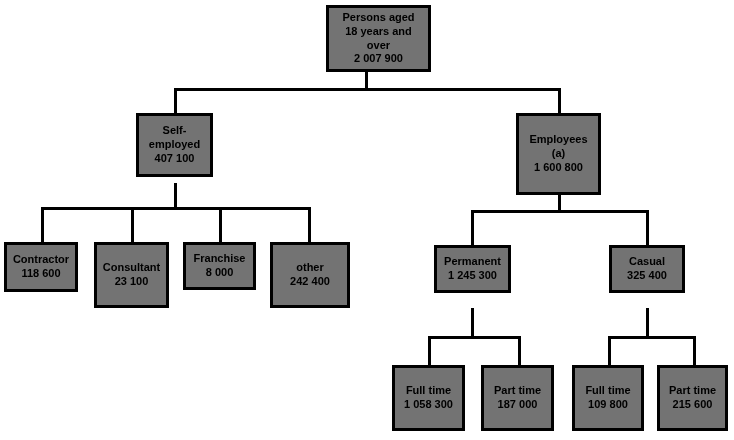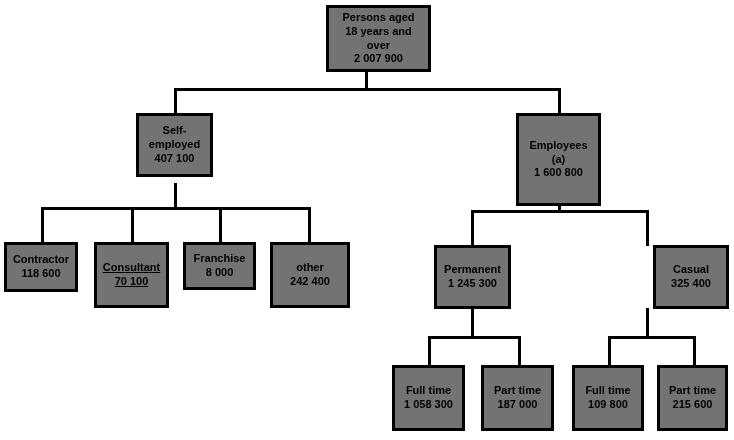--- a/index.html
+++ b/index.html
@@ -96,52 +96,52 @@
 over</span>
     <span class="node-value">2 007 900</span>
   </div>
 
   <div class="node-box" style="left:136px; top:113px; width:77px; height:64px;">
     <span class="node-label">Self-
 employed</span>
     <span class="node-value">407 100</span>
   </div>
 
-  <div class="node-box" style="left:516px; top:113px; width:85px; height:93px;">
+  <div class="node-box" style="left:516px; top:113px; width:85px; height:82px;">
     <span class="node-label">Employees
 (a)</span>
     <span class="node-value">1 600 800</span>
   </div>
 
   <div class="node-box" style="left:4px; top:242px; width:74px; height:50px;">
     <span class="node-label">Contractor</span>
     <span class="node-value">118 600</span>
   </div>
 
-  <div class="node-box" style="left:94px; top:242px; width:75px; height:66px;text-decoration:underline;">
+  <div class="node-box" style="left:94px; top:242px; width:75px; height:66px;">
     <span class="node-label">Consultant</span>
-    <span class="node-value">70 100</span>
+    <span class="node-value">23 100</span>
   </div>
 
   <div class="node-box" style="left:183px; top:242px; width:73px; height:48px;">
     <span class="node-label">Franchise</span>
     <span class="node-value">8 000</span>
   </div>
 
   <div class="node-box" style="left:270px; top:242px; width:80px; height:66px;">
     <span class="node-label">other</span>
     <span class="node-value">242 400</span>
   </div>
 
-  <div class="node-box" style="left:434px; top:245px; width:77px; height:64px;">
+  <div class="node-box" style="left:434px; top:245px; width:77px; height:48px;">
     <span class="node-label">Permanent</span>
     <span class="node-value">1 245 300</span>
   </div>
 
-  <div class="node-box" style="left:609px; top:245px; width:76px; height:64px;margin-left:44px;">
+  <div class="node-box" style="left:609px; top:245px; width:76px; height:48px;">
     <span class="node-label">Casual</span>
     <span class="node-value">325 400</span>
   </div>
 
   <div class="node-box" style="left:392px; top:365px; width:73px; height:66px;">
     <span class="node-label">Full time</span>
     <span class="node-value">1 058 300</span>
   </div>
 
   <div class="node-box" style="left:481px; top:365px; width:73px; height:66px;">

